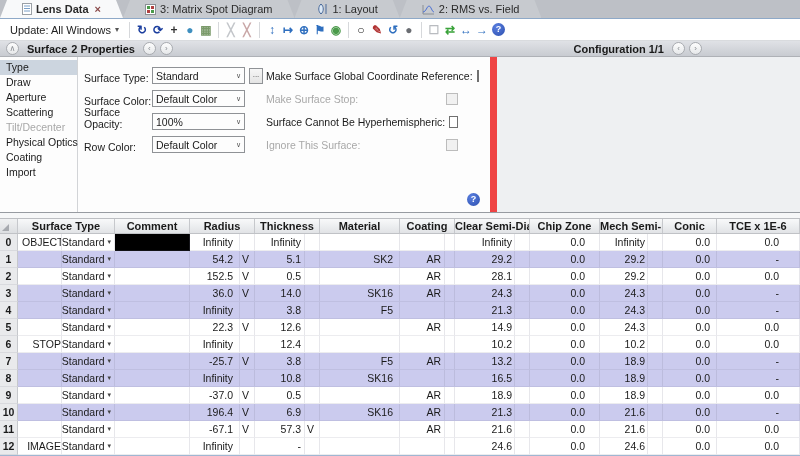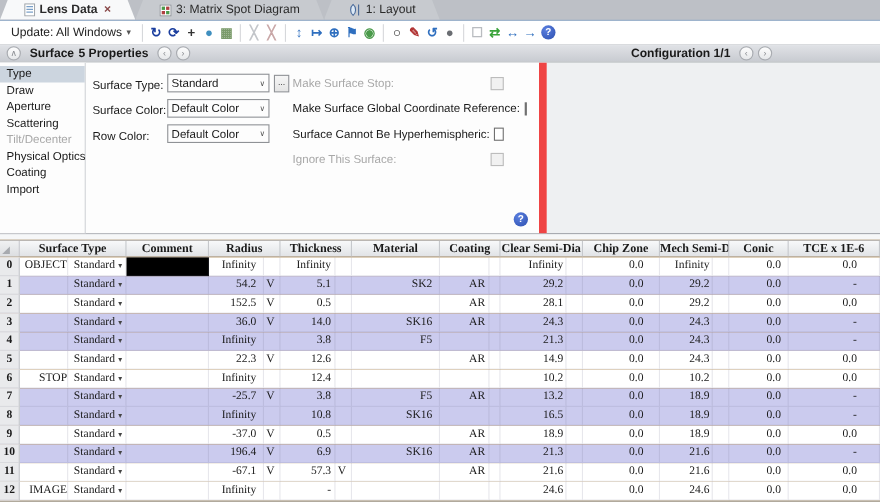--- a/index.html
+++ b/index.html
@@ -66,21 +66,21 @@
   .chk-label.dim { color:#a8a8a8; }
   .chk-box { width:12px; height:12px; border:1px solid #707070; background:#fff; margin-left:4px; }
   .chk-box.dim { border-color:#bcbcbc; background:#f1f1f1; }
   .panel-help { position:absolute; right:10px; bottom:6px; width:13px; height:13px;
     border-radius:50%; background:radial-gradient(circle at 35% 30%, #5a7fe0, #2c4fae);
     color:#fff; font-weight:bold; font-size:9px; text-align:center; line-height:13px; }
 
   .gap { height:5px; background:#f6f7f8; }
 
   
-  .lde { background:#a16207; border-bottom:2px solid #9fb6d2;font-family:Liberation Serif, serif;
+  .lde { background:#3b82f6; border-bottom:2px solid #9fb6d2;
     --cols:18px 44px 53px 75px 50px 15px 50px 15px 80px 45px 10px 60px 15px 70px 48px 15px 54px 83px; }
   .lheader { display:grid; grid-template-columns:var(--cols); height:16px;
     background:linear-gradient(#f8f9fa,#e1e3e6); border-top:1px solid #bcbec2;
     border-bottom:1px solid #c0c2c6; font-weight:bold; }
   .hc { border-right:1px solid #c6c8cc; text-align:center; line-height:15px;
     white-space:nowrap; overflow:hidden; }
   .s2 { grid-column:span 2; }
   .h-num { position:relative; background:linear-gradient(#f0f1f2,#dcdee1); }
   .h-num::after { content:""; position:absolute; left:2px; bottom:2px;
     border-left:7px solid transparent; border-bottom:7px solid #a7aaaf; }
@@ -133,20 +133,30 @@
   </div>
   <div class="tab">
     <span class="tab-icon">
       <svg width="12" height="12" viewBox="0 0 12 12">
           <path d="M4 1 C7 3.5,7 8.5,4 11 C1 8.5,1 3.5,4 1 Z" fill="#dce9f6" stroke="#4a6a9a"></path>
           <line x1="9" y1="1" x2="9" y2="11" stroke="#4a6a9a"></line>
         </svg>
     </span>
     <span class="tab-label">1: Layout</span>
   </div>
+  <div class="tab">
+    <span class="tab-icon">
+      <svg width="13" height="11" viewBox="0 0 13 11">
+          <polyline points="1,10 1,1" stroke="#8a8f94" fill="none"></polyline>
+          <polyline points="1,10 12,10" stroke="#8a8f94" fill="none"></polyline>
+          <path d="M1 8 C4 8,5 2,7 2 C9 2,10 8,12 8" stroke="#4a6fd4" fill="none"></path>
+        </svg>
+    </span>
+    <span class="tab-label">2: RMS vs. Field</span>
+  </div>
 </div>
 
 <div class="toolbar">
   <div class="update-control">
     <span>Update: All Windows</span>
     <span class="dd">▾</span>
   </div>
   <span class="tsep"></span>
   <div class="toolbar-icons">
       <span class="ticon" style="color: rgb(27, 62, 158);">↻</span>
@@ -173,21 +183,21 @@
       <span class="ticon" style="color: rgb(58, 163, 58);">⇄</span>
       <span class="ticon" style="color: rgb(47, 111, 191);">↔</span>
       <span class="ticon" style="color: rgb(47, 111, 191);">→</span>
       <span class="ticon help-badge" style="color: rgb(255, 255, 255);">?</span>
     </div>
 </div>
 
 <div class="propbar">
   <span class="pb-btn">∧</span>
   <span class="pb-title">Surface</span>
-  <span class="pb-sub">5 Properties</span>
+  <span class="pb-sub">2 Properties</span>
   <span class="pb-btn">‹</span>
   <span class="pb-btn">›</span>
   <span class="pb-right">
     <span class="pb-config">Configuration 1/1</span>
     <span class="pb-btn">‹</span>
     <span class="pb-btn">›</span>
   </span>
 </div>
 
 <div class="prop-area">
@@ -212,35 +222,42 @@
         <span class="more-btn">...</span>
       </div>
       <div class="field-row">
         <span class="field-label">Surface Color:</span>
         <span class="select">
           <span class="sel-val">Default Color</span>
           <span class="sel-arrow">∨</span>
         </span>
       </div>
       <div class="field-row">
+        <span class="field-label">Surface Opacity:</span>
+        <span class="select">
+          <span class="sel-val">100%</span>
+          <span class="sel-arrow">∨</span>
+        </span>
+      </div>
+      <div class="field-row">
         <span class="field-label">Row Color:</span>
         <span class="select">
           <span class="sel-val">Default Color</span>
           <span class="sel-arrow">∨</span>
         </span>
       </div>
     </div>
     <div class="prop-checks">
       <div class="chk-row">
+        <span class="chk-label">Make Surface Global Coordinate Reference:</span>
+        <span class="chk-box"></span>
+      </div>
+      <div class="chk-row">
         <span class="chk-label dim">Make Surface Stop:</span>
         <span class="chk-box dim"></span>
-      </div>
-      <div class="chk-row">
-        <span class="chk-label">Make Surface Global Coordinate Reference:</span>
-        <span class="chk-box"></span>
       </div>
       <div class="chk-row">
         <span class="chk-label">Surface Cannot Be Hyperhemispheric:</span>
         <span class="chk-box"></span>
       </div>
       <div class="chk-row">
         <span class="chk-label dim">Ignore This Surface:</span>
         <span class="chk-box dim"></span>
       </div>
     </div>

